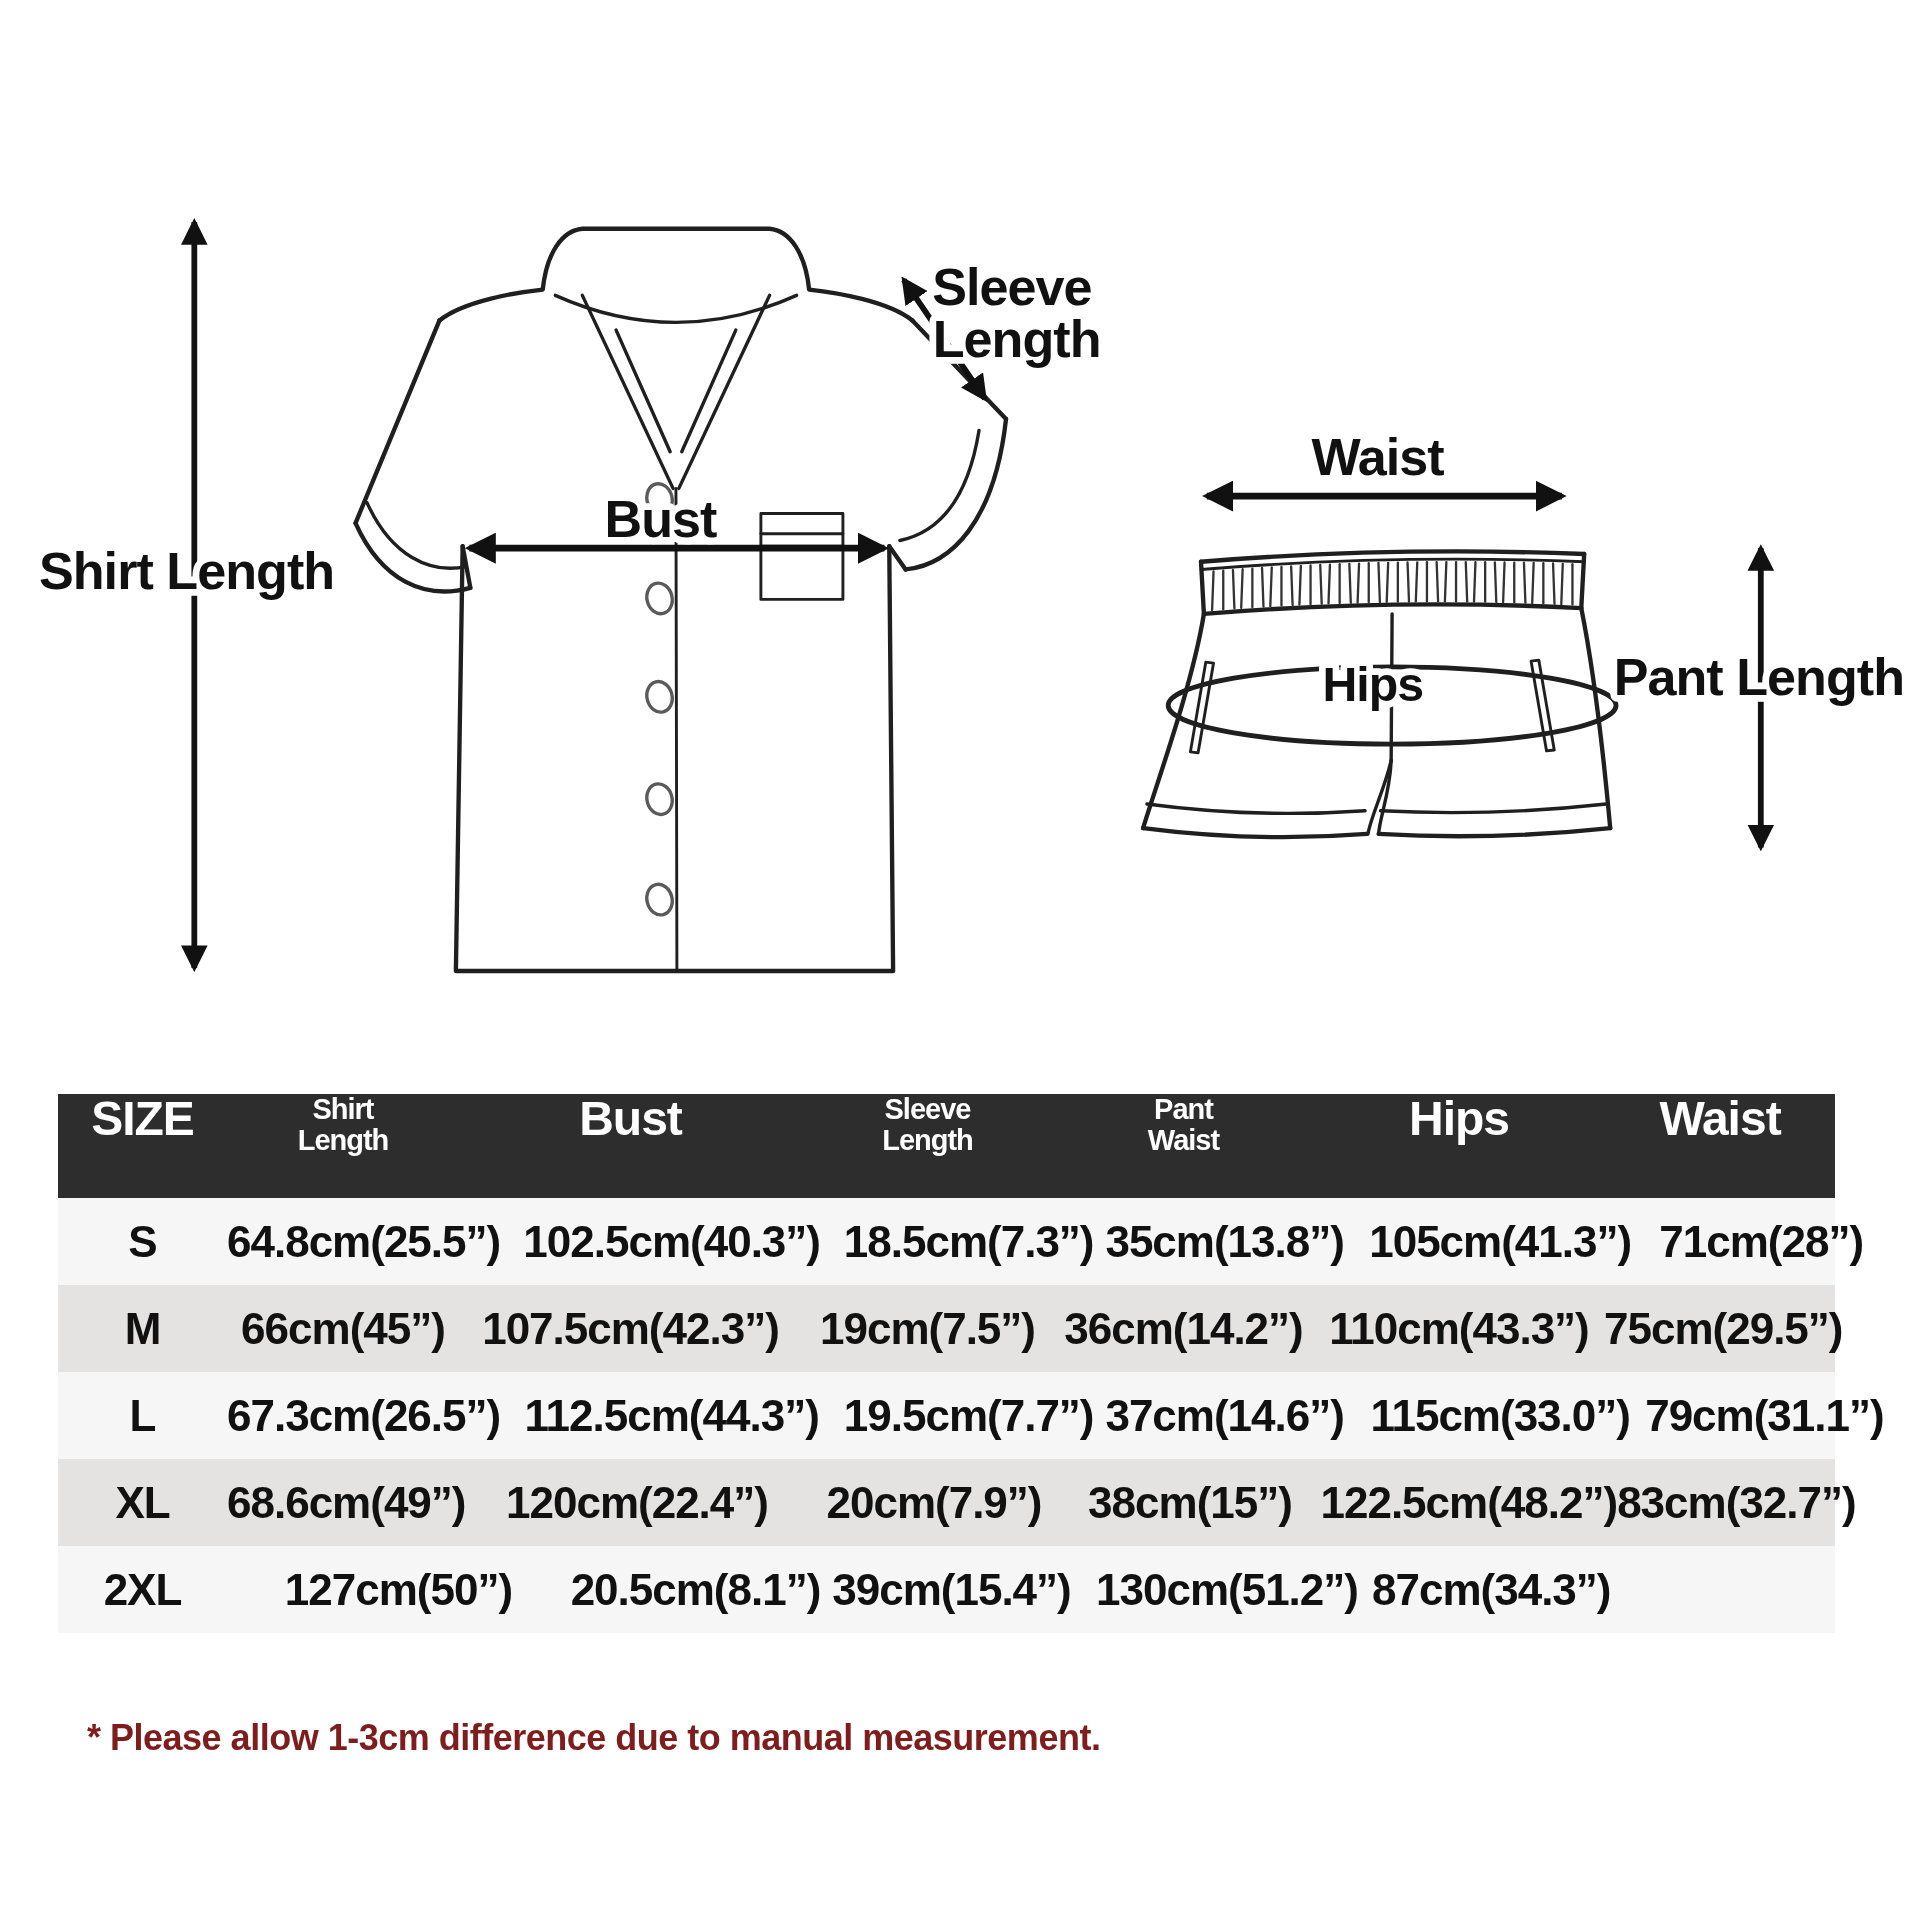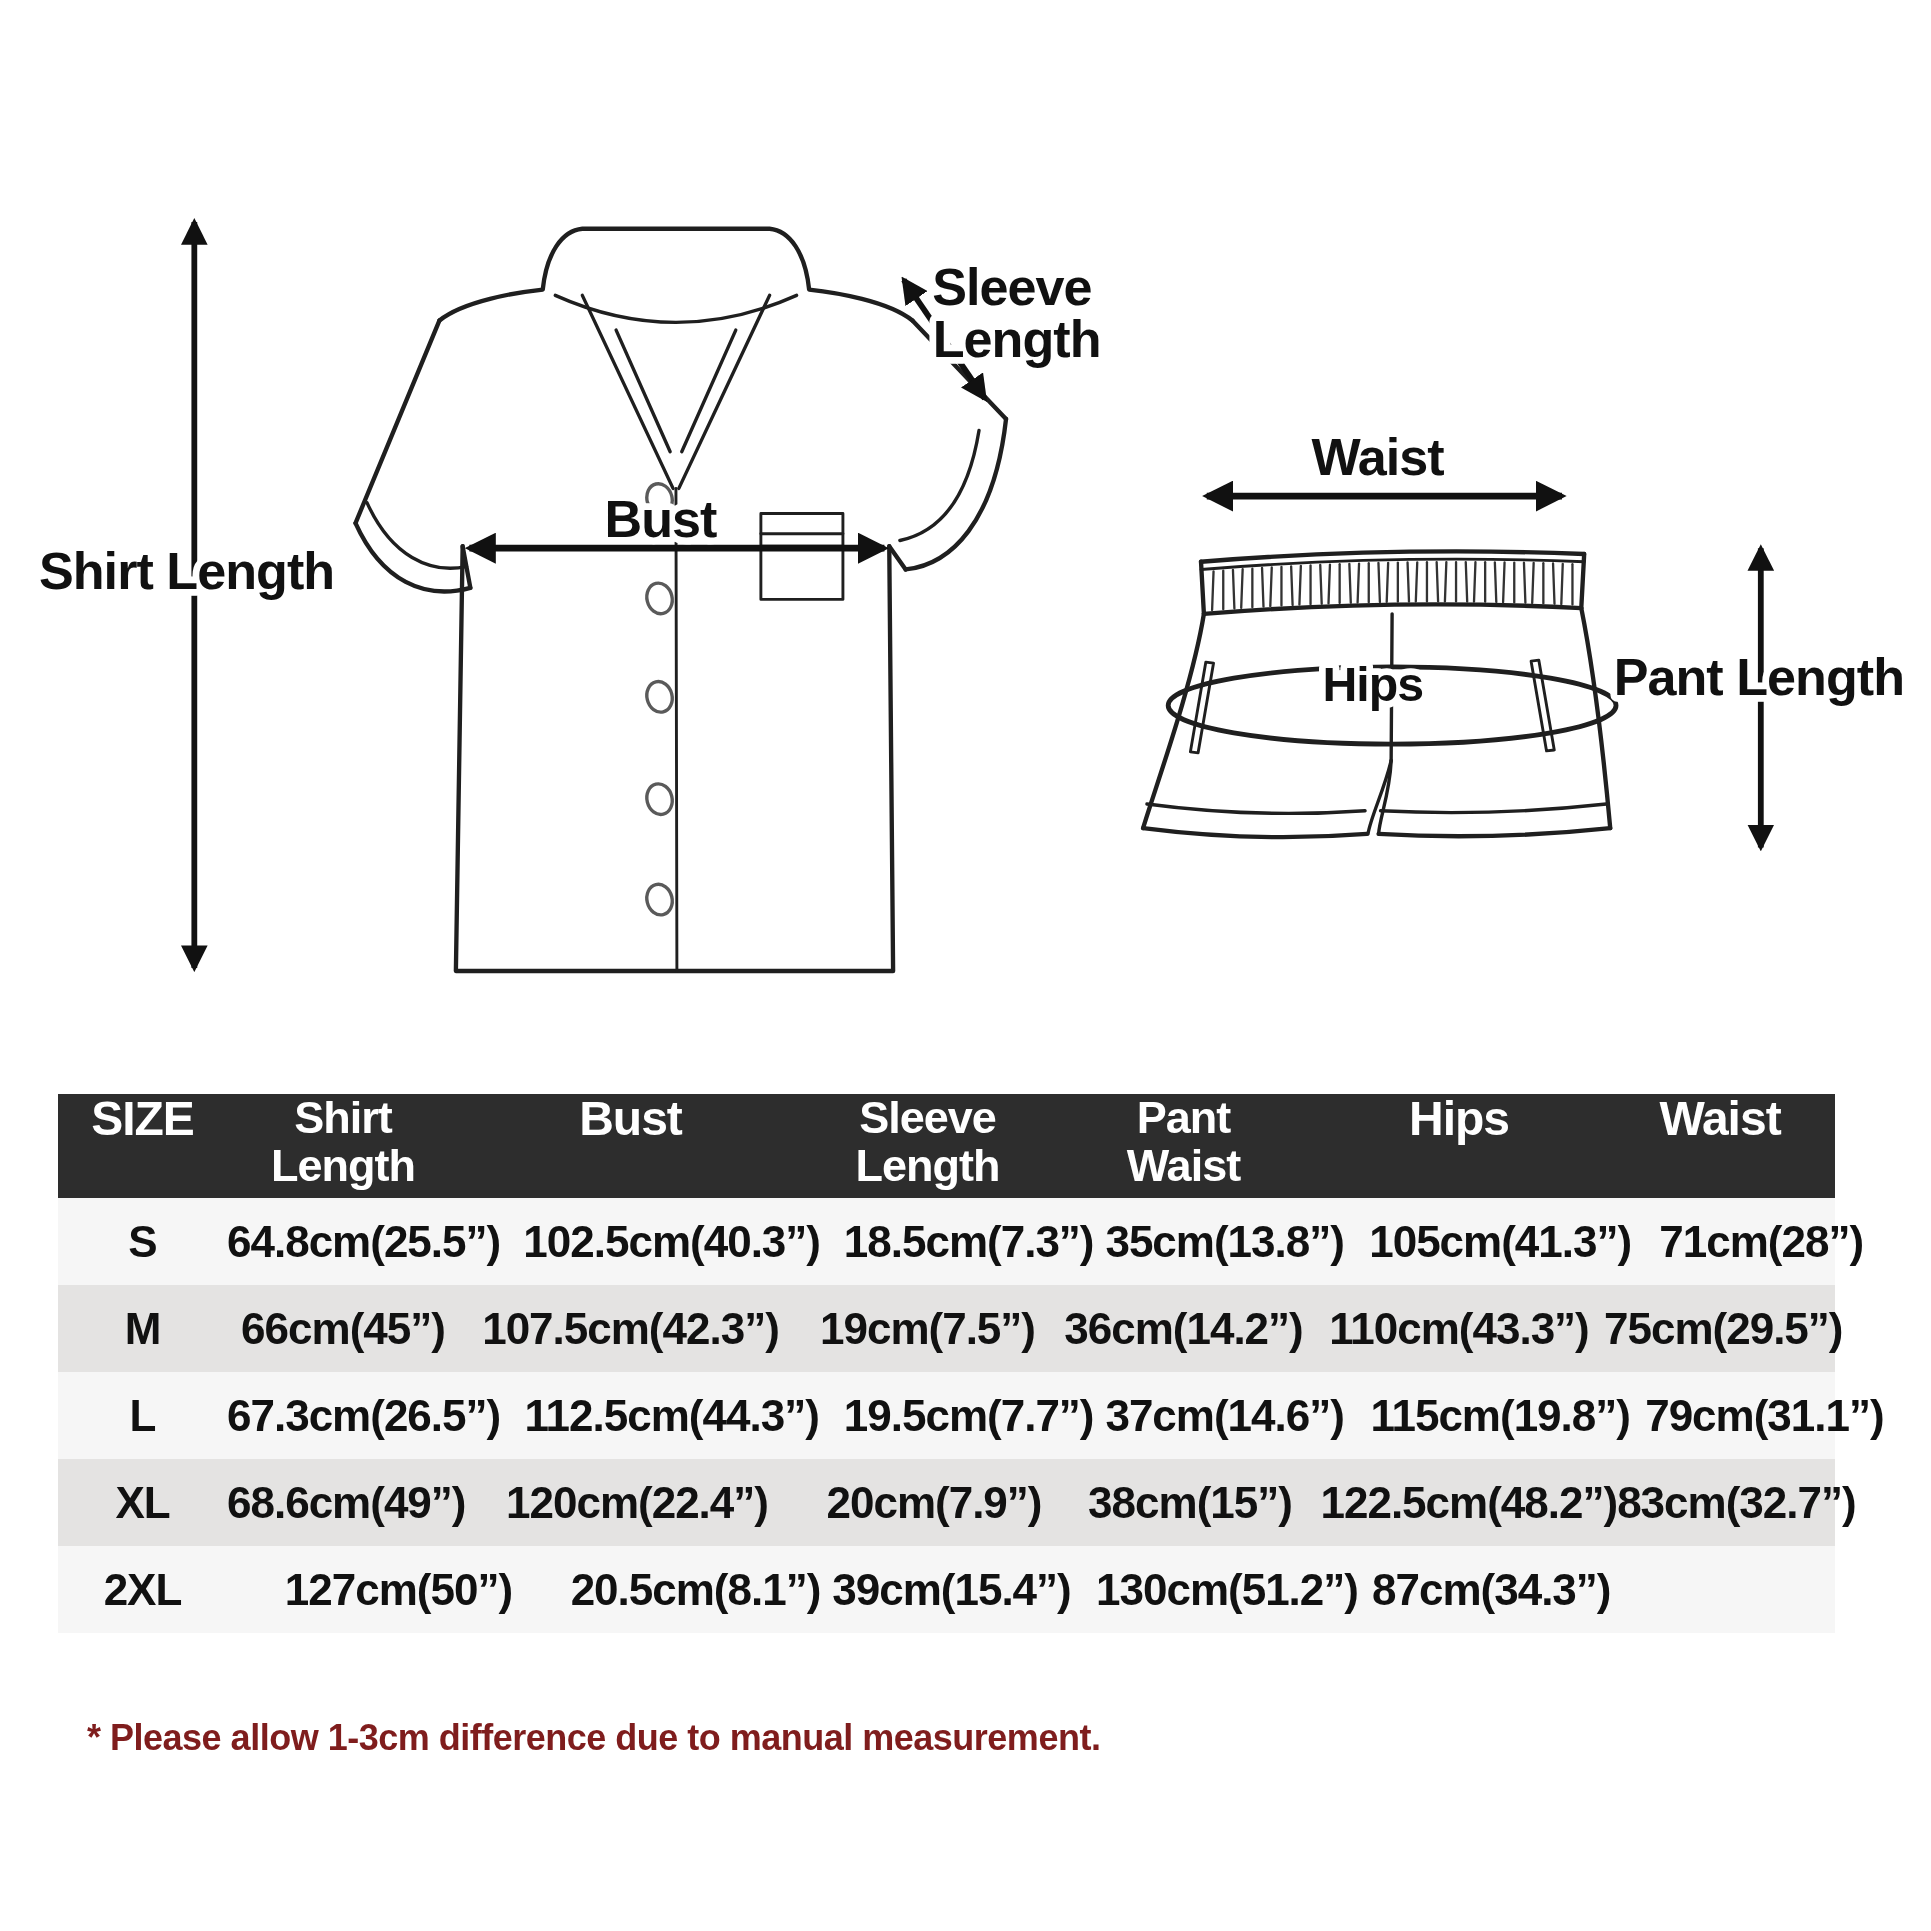--- a/index.html
+++ b/index.html
@@ -8,21 +8,21 @@
   svg{position:absolute;left:0;top:0;}
   svg text{font-family:"Liberation Sans","DejaVu Sans",sans-serif;font-weight:700;fill:#111;
            paint-order:stroke;stroke:#ffffff;stroke-width:14px;stroke-linejoin:round;
            letter-spacing:-1px;}
   .sizetable{position:absolute;left:58px;top:1094px;width:1777px;}
   .tr{display:flex;align-items:flex-start;width:100%;}
   .thead{background:#2d2d2d;color:#fff;height:104px;}
   .th,.td{display:flex;align-items:center;justify-content:center;text-align:center;
           font-weight:700;letter-spacing:-1px;}
   .th{color:#fff;font-size:48px;white-space:pre-line;line-height:1.06;}
-  .th.small{font-size:45px;}
+  .th.small{font-size:29px;}
   .td{font-size:44px;color:#111;height:87px;}
   .light{background:#f6f6f6;}
   .dark{background:#e4e3e2;}
   .c0{flex:0 0 169px;} .c1{flex:0 0 232px;} .c2{flex:0 0 343px;}
   .c3{flex:0 0 251px;} .c4{flex:0 0 261px;} .c5{flex:0 0 290px;} .c6{flex:0 0 232px;}
   .footnote{position:absolute;left:87px;top:1717px;font-size:36px;font-weight:700;
             letter-spacing:-0.5px;color:#7f1d1d;}
 </style>
 </head>
 <body>
@@ -187,21 +187,21 @@
           <div class="td c4">36cm(14.2”)</div>
           <div class="td c5">110cm(43.3”)</div>
           <div class="td c6">75cm(29.5”)</div>
         </div>
         <div class="tr light">
           <div class="td c0">L</div>
           <div class="td c1">67.3cm(26.5”)</div>
           <div class="td c2">112.5cm(44.3”)</div>
           <div class="td c3">19.5cm(7.7”)</div>
           <div class="td c4">37cm(14.6”)</div>
-          <div class="td c5">115cm(19.8”)</div>
+          <div class="td c5">115cm(33.0”)</div>
           <div class="td c6">79cm(31.1”)</div>
         </div>
         <div class="tr dark">
           <div class="td c0">XL</div>
           <div class="td c1">68.6cm(49”)</div>
           <div class="td c2">120cm(22.4”)</div>
           <div class="td c3">20cm(7.9”)</div>
           <div class="td c4">38cm(15”)</div>
           <div class="td c5">122.5cm(48.2”)</div>
           <div class="td c6">83cm(32.7”)</div>

